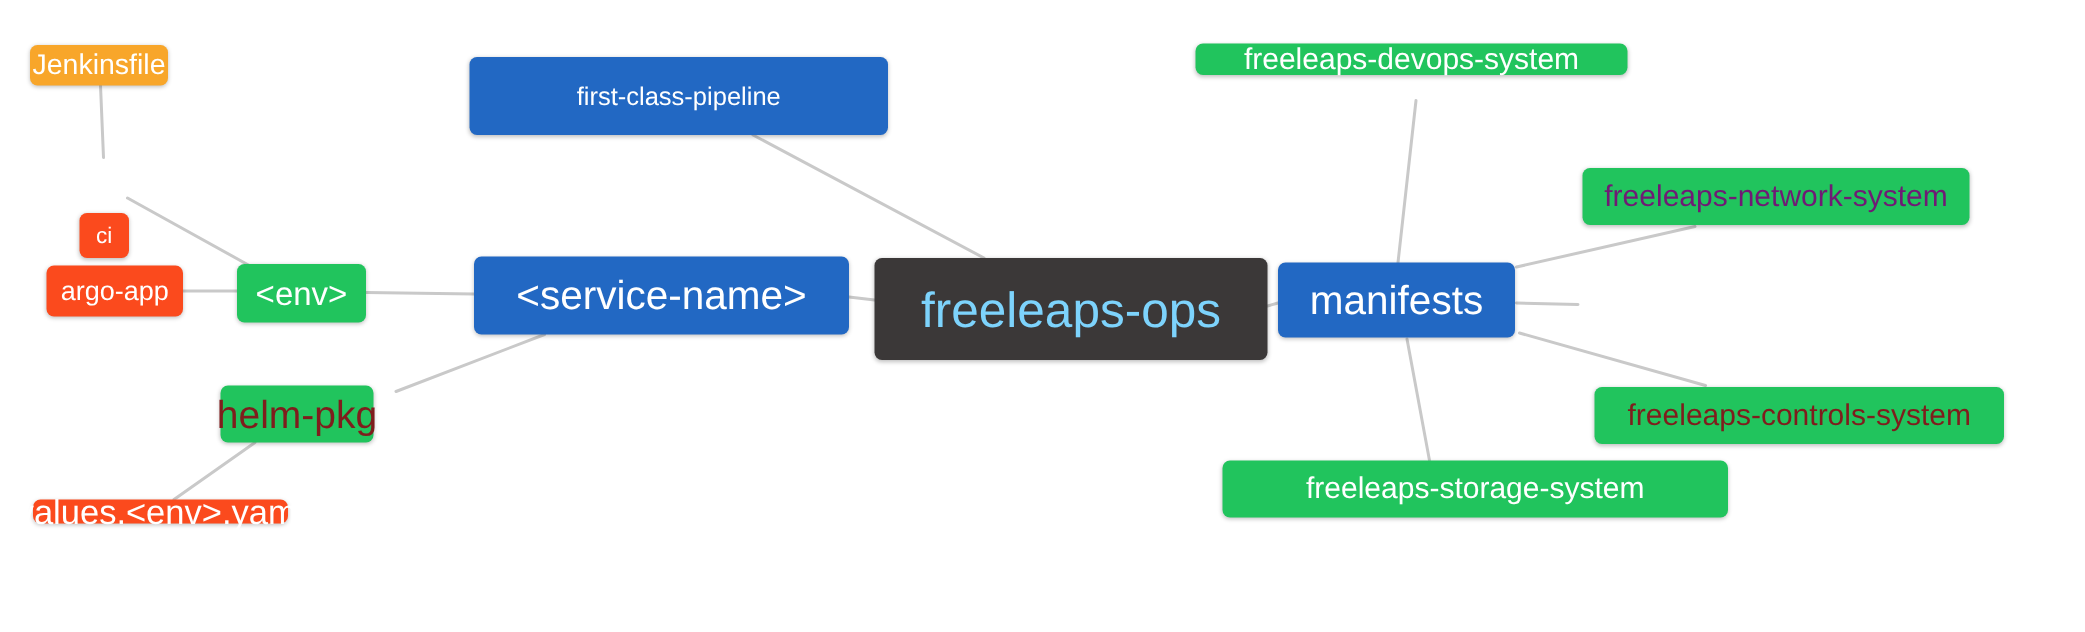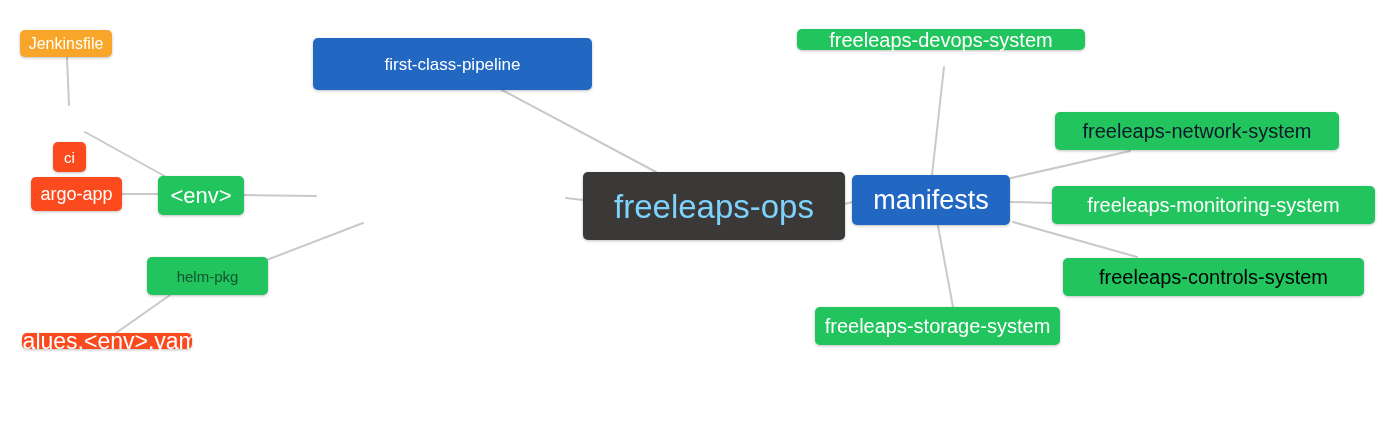--- a/index.html
+++ b/index.html
@@ -51,27 +51,27 @@
       <line x1="116" y1="333" x2="170" y2="295" stroke="#c9c9c9" stroke-width="2" stroke-linecap="round"></line>
       <line x1="502" y1="90" x2="656" y2="172" stroke="#c9c9c9" stroke-width="2" stroke-linecap="round"></line>
       <line x1="566" y1="198" x2="583" y2="200" stroke="#c9c9c9" stroke-width="2" stroke-linecap="round"></line>
       <line x1="845" y1="204" x2="852" y2="202" stroke="#c9c9c9" stroke-width="2" stroke-linecap="round"></line>
       <line x1="944" y1="67" x2="932" y2="175" stroke="#c9c9c9" stroke-width="2" stroke-linecap="round"></line>
       <line x1="1011" y1="178" x2="1130" y2="151" stroke="#c9c9c9" stroke-width="2" stroke-linecap="round"></line>
       <line x1="1011" y1="202" x2="1052" y2="203" stroke="#c9c9c9" stroke-width="2" stroke-linecap="round"></line>
       <line x1="1013" y1="222" x2="1137" y2="257" stroke="#c9c9c9" stroke-width="2" stroke-linecap="round"></line>
       <line x1="938" y1="226" x2="953" y2="307" stroke="#c9c9c9" stroke-width="2" stroke-linecap="round"></line>
     </svg>
-    <div class="node" style="left: 20px; top: 30px; width: 92px; height: 27px; font-size: 16px; background: rgb(248, 166, 42); color: rgb(255, 255, 255);">Jenkinsfile</div>
+    <div class="node" style="left: 20px; top: 30px; width: 92px; height: 27px; font-size: 19px; background: rgb(248, 166, 42); color: rgb(255, 255, 255);">Jenkinsfile</div>
     <div class="node" style="left: 53px; top: 105px; width: 33px; height: 30px; font-size: 15px; background: rgb(251, 74, 29); color: rgb(255, 255, 255); margin-top: 37px;">ci</div>
     <div class="node" style="left: 158px; top: 176px; width: 86px; height: 39px; font-size: 22px; background: rgb(33, 196, 93); color: rgb(255, 255, 255);">&lt;env&gt;</div>
     <div class="node" style="left: 31px; top: 177px; width: 91px; height: 34px; font-size: 18px; background: rgb(251, 74, 29); color: rgb(255, 255, 255);">argo-app</div>
-    <div class="node" style="left: 147px; top: 257px; width: 121px; height: 38px; font-size: 15px; background: rgb(33, 196, 93); color: #14532d;">helm-pkg</div>
+    <div class="node" style="left: 147px; top: 257px; width: 102px; height: 38px; font-size: 26px; background: rgb(33, 196, 93); color: #7f1d1d;">helm-pkg</div>
     <div class="node" style="left: 22px; top: 333px; width: 170px; height: 16px; font-size: 23px; background: rgb(251, 74, 29); color: rgb(255, 255, 255);">values.&lt;env&gt;.yaml</div>
     <div class="node" style="left: 313px; top: 38px; width: 279px; height: 52px; font-size: 17px; background: rgb(34, 104, 195); color: rgb(255, 255, 255);">first-class-pipeline</div>
+    <div class="node" style="left: 316px; top: 171px; width: 250px; height: 52px; font-size: 27px; background: rgb(34, 104, 195); color: rgb(255, 255, 255);">&lt;service-name&gt;</div>
     <div class="node" style="left: 583px; top: 172px; width: 262px; height: 68px; font-size: 33px; background: rgb(59, 56, 56); color: #7dd3fc;">freeleaps-ops</div>
     <div class="node" style="left: 852px; top: 175px; width: 158px; height: 50px; font-size: 27px; background: rgb(34, 104, 195); color: rgb(255, 255, 255);">manifests</div>
     <div class="node" style="left: 797px; top: 29px; width: 288px; height: 21px; font-size: 20px; background: rgb(33, 196, 93); color: rgb(255, 255, 255);">freeleaps-devops-system</div>
-    <div class="node" style="left: 1055px; top: 112px; width: 284px; height: 38px; font-size: 20px; background: rgb(33, 196, 93); color: #0f172a;">freeleaps-network-system</div>
-    <div class="node" style="left: 1052px; top: 186px; width: 323px; height: 38px; font-size: 20px; background: rgb(33, 196, 93); color: rgb(255, 255, 255);">freeleaps-monitoring-system</div>
-    <div class="node" style="left: 1063px; top: 258px; width: 301px; height: 38px; font-size: 20px; background: rgb(33, 196, 93); color: #000000;">freeleaps-controls-system</div>
-    <div class="node" style="left: 815px; top: 307px; width: 245px; height: 38px; font-size: 20px; background: rgb(33, 196, 93); color: rgb(255, 255, 255);">freeleaps-storage-system</div>
+    <div class="node" style="left: 1055px; top: 112px; width: 258px; height: 38px; font-size: 20px; background: rgb(33, 196, 93); color: #701a75;">freeleaps-network-system</div>
+    <div class="node" style="left: 1063px; top: 258px; width: 273px; height: 38px; font-size: 20px; background: rgb(33, 196, 93); color: #7f1d1d;">freeleaps-controls-system</div>
+    <div class="node" style="left: 815px; top: 307px; width: 337px; height: 38px; font-size: 20px; background: rgb(33, 196, 93); color: rgb(255, 255, 255);">freeleaps-storage-system</div>
   </div>
 
 </body></html>

